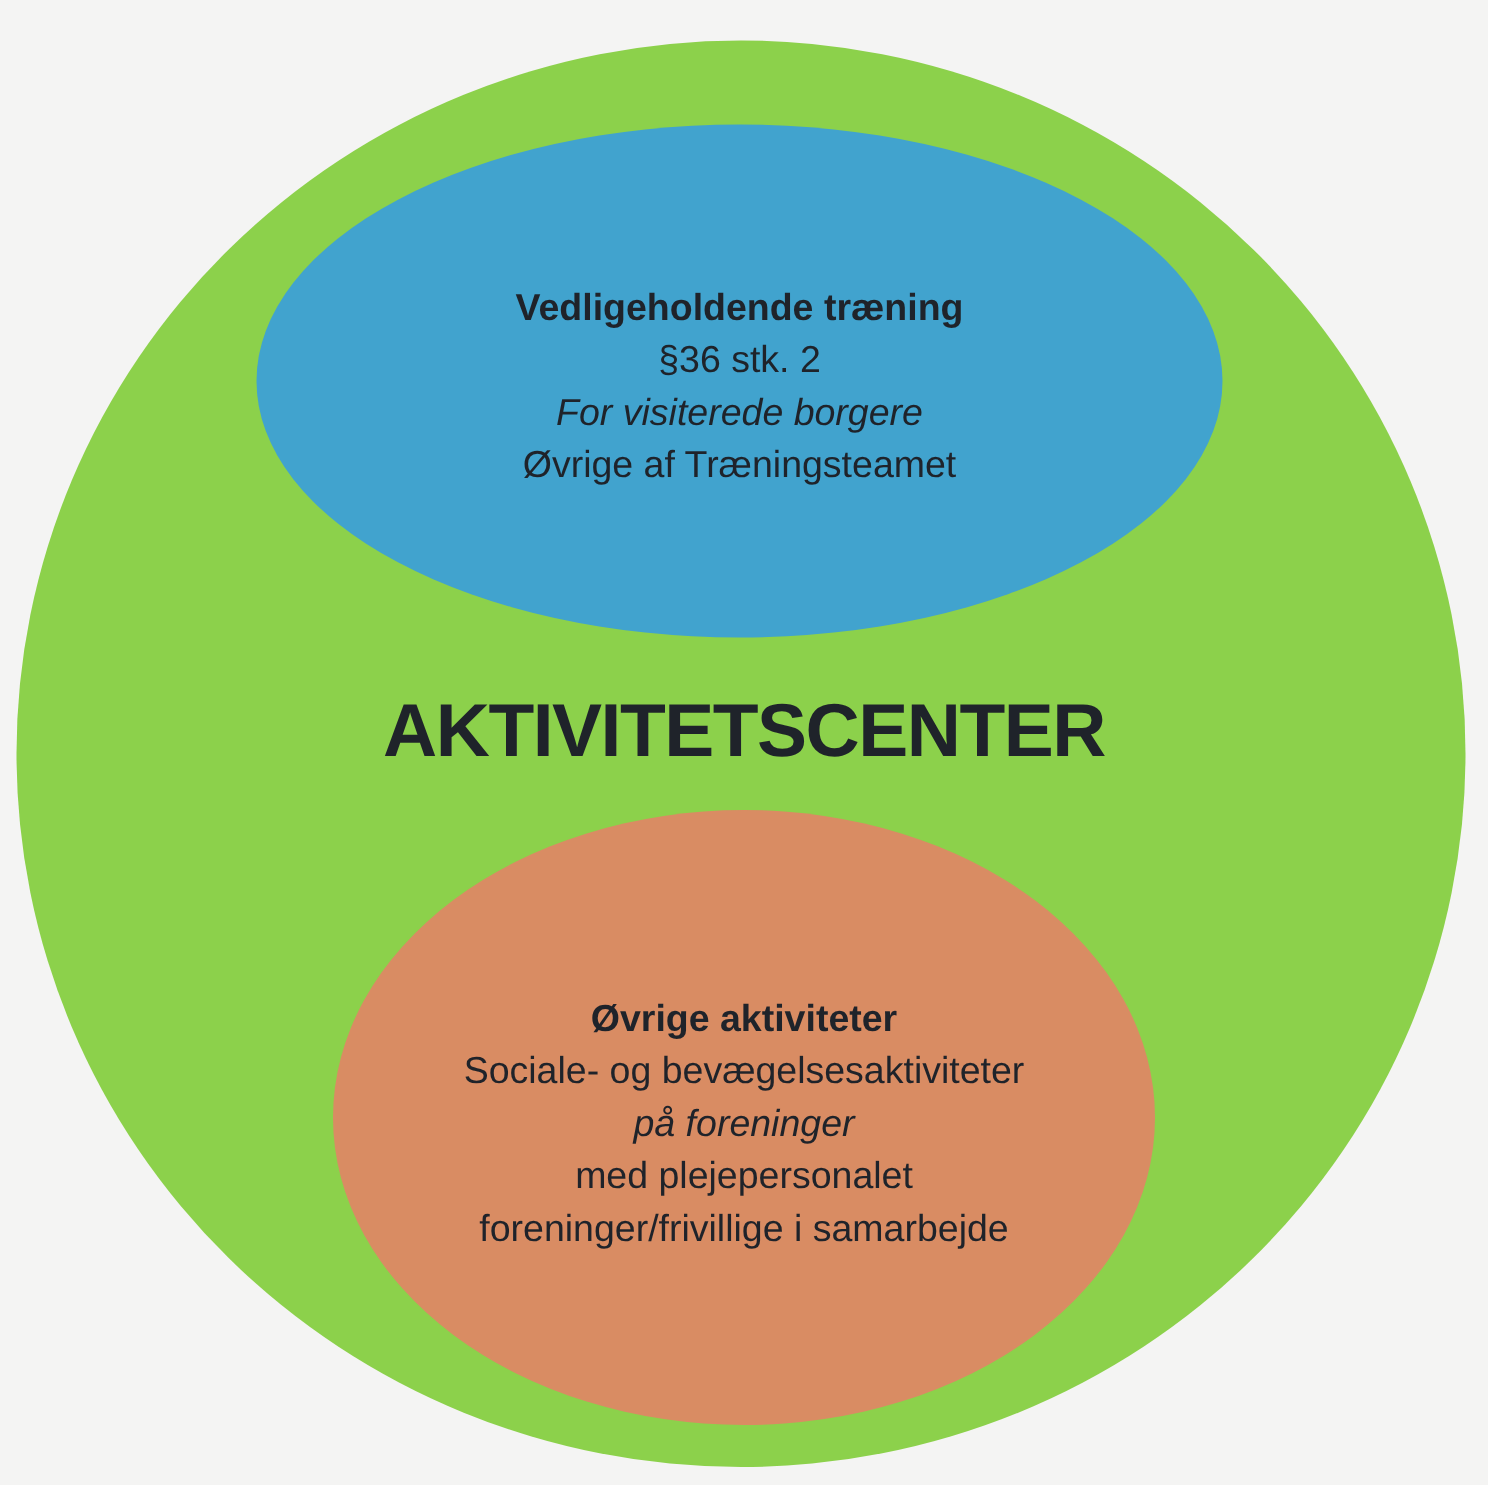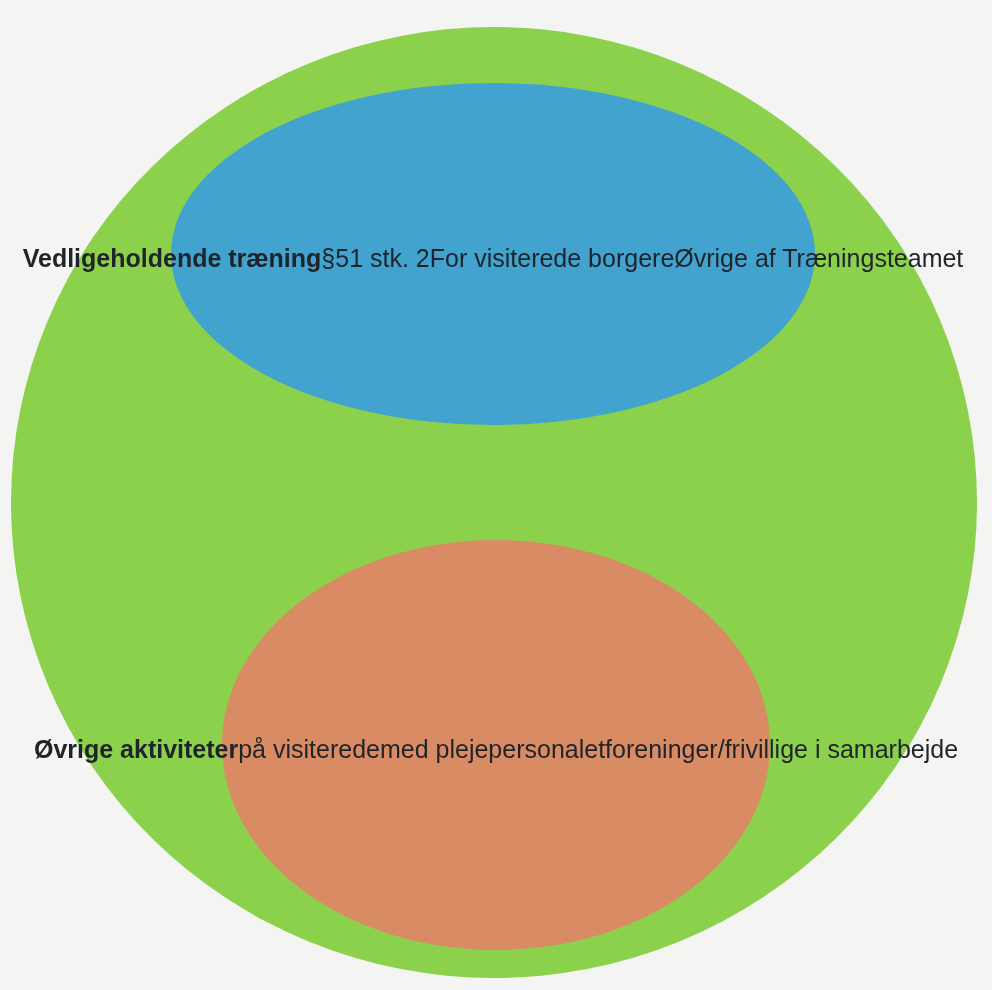--- a/index.html
+++ b/index.html
@@ -29,34 +29,34 @@
     height: 951px;
     background: #8CD14B;
   }
   .top-ellipse {
     left: 171px;
     top: 83px;
     width: 644px;
     height: 342px;
     background: #41A3CE;
     display: flex;
-    flex-direction: row;
+    flex-direction: column;
     align-items: center;
     justify-content: center;
     padding-top: 8px;
     box-sizing: border-box;
   }
   .bottom-ellipse {
     left: 222px;
     top: 540px;
     width: 548px;
     height: 410px;
     background: #D98C63;
     display: flex;
-    flex-direction: row;
+    flex-direction: column;
     align-items: center;
     justify-content: center;
     padding-top: 8px;
     box-sizing: border-box;
   }
   .center-title {
     position: absolute;
     left: 0;
     top: 458px;
     width: 100%;
@@ -71,37 +71,40 @@
     text-align: center;
     font-size: 25px;
     line-height: 35px;
     color: #1F232A;
     white-space: nowrap;
   }
   .text-line.bold {
     font-weight: 700;
   }
   .text-line.italic {
+    font-style: italic;
   }
 </style>
 </head>
 <body style="background-color: rgb(244, 244, 243);">
 
 <div class="stage">
 
   <div class="ellipse outer-circle" style="background-color: rgb(140, 209, 75);"></div>
 
   <div class="ellipse top-ellipse" style="background-color: rgb(65, 163, 206);">
     <span class="text-line bold">Vedligeholdende træning</span>
-    <span class="text-line">§51 stk. 2</span>
+    <span class="text-line">§36 stk. 2</span>
     <span class="text-line italic">For visiterede borgere</span>
     <span class="text-line">Øvrige af Træningsteamet</span>
   </div>
 
+  <div class="center-title">AKTIVITETSCENTER</div>
 
   <div class="ellipse bottom-ellipse" style="background-color: rgb(217, 140, 99);">
     <span class="text-line bold">Øvrige aktiviteter</span>
-    <span class="text-line italic">på visiterede</span>
+    <span class="text-line">Sociale- og bevægelsesaktiviteter</span>
+    <span class="text-line italic">på foreninger</span>
     <span class="text-line">med plejepersonalet</span>
     <span class="text-line">foreninger/frivillige i samarbejde</span>
   </div>
 
 </div>
 
 </body></html>

